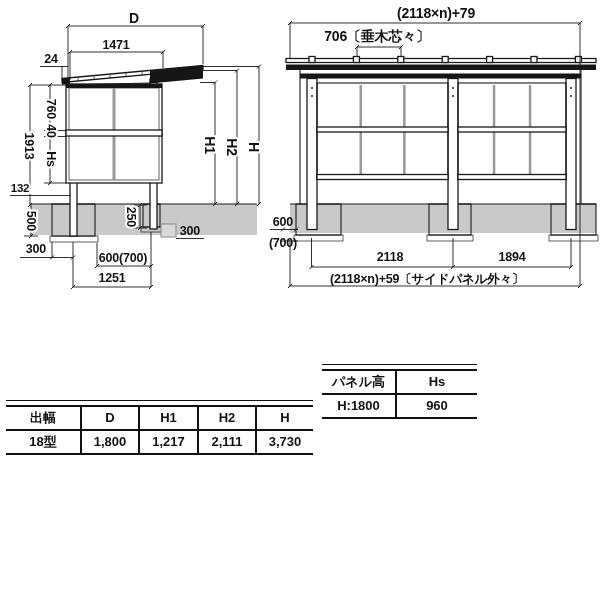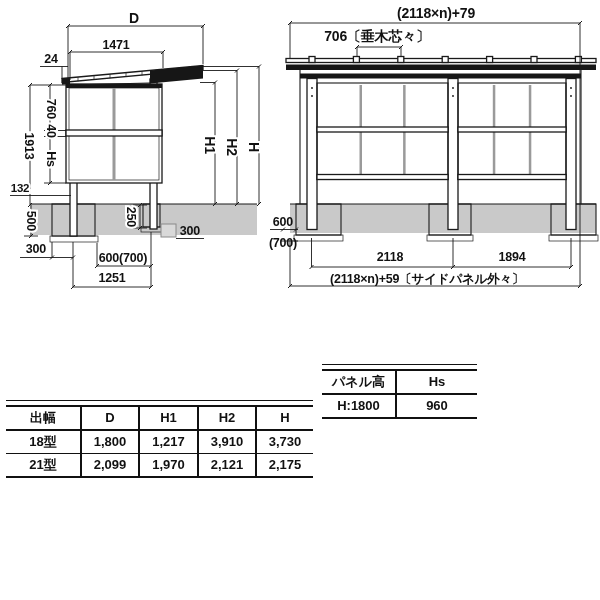--- a/index.html
+++ b/index.html
@@ -202,29 +202,22 @@
         <th>H1</th>
         <th>H2</th>
         <th>H</th>
       </tr>
     </thead>
     <tbody>
       <tr>
         <td>18型</td>
         <td>1,800</td>
         <td>1,217</td>
-        <td>3,910</td>
+        <td>2,111</td>
         <td>3,730</td>
-      </tr>
-      <tr>
-        <td>21型</td>
-        <td>2,099</td>
-        <td>1,970</td>
-        <td>2,121</td>
-        <td>2,175</td>
       </tr>
     </tbody>
   </table>
 </div>
 
 <div class="twrap" style="left:322px;top:364px;width:155px;">
   <table class="spec spec-r" style="width:155px;">
     <colgroup>
           <col style="width:74px">
           <col style="width:81px">

